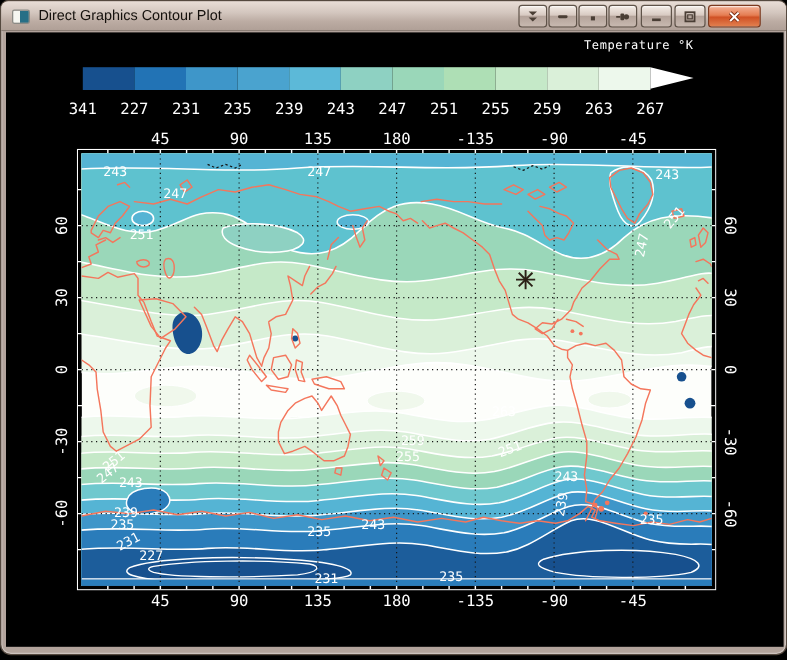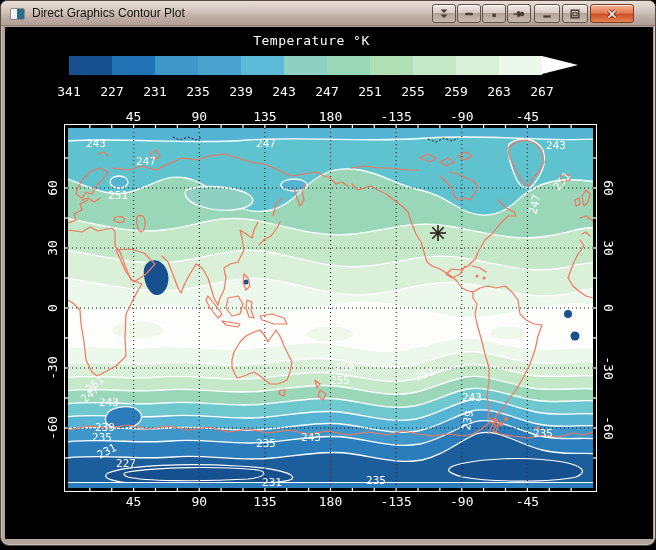--- a/index.html
+++ b/index.html
@@ -13,22 +13,22 @@
   #app-icon{position:absolute;left:9px;top:7px;width:15px;height:12px;border:1px solid #8b8b86;
     background:linear-gradient(90deg,#f6f7f2 45%,#276f86 45%);border-radius:2px;}
   #title-text{position:absolute;left:31px;top:0;line-height:25px;font-size:12px;color:#15110d;}
   .tbtn{position:absolute;top:3px;height:19px;border:1px solid #5f5349;border-radius:3px;
     background:linear-gradient(#f4ede7,#d8cac2 45%,#b4a39a 50%,#c8b9b0);
     box-shadow:inset 0 1px 0 rgba(255,255,255,.65);padding:0;cursor:default;}
   .tbtn svg{position:absolute;left:50%;top:50%;transform:translate(-50%,-50%);}
   #btn-close{background:linear-gradient(#f4b197,#e57e53 45%,#d05125 55%,#e2804f);border-color:#7c3a20;}
   #client{position:absolute;left:4px;top:26px;width:648px;height:512px;background:#000;overflow:hidden;}
   .plot-text{font-family:"DejaVu Sans Mono","Liberation Mono",monospace;color:#fff;}
-  #plot-title{position:absolute;left:40px;top:6px;width:533px;text-align:center;
-    font-size:13px;letter-spacing:.5px;}
+  #plot-title{position:absolute;left:40px;top:6px;width:533px;text-align:right;
+    font-size:10px;letter-spacing:.5px;}
   #colorbar-segments{position:absolute;left:64px;top:29px;width:473px;height:19px;display:flex;}
   #colorbar-segments .seg{flex:1 1 auto;height:19px;}
   #colorbar-arrow{position:absolute;left:537px;top:29px;width:0;height:0;
     border-top:9.5px solid transparent;border-bottom:9.5px solid transparent;border-left:36px solid #fff;}
   .axlab{position:absolute;font-size:13px;white-space:nowrap;}
   .ctlab{position:absolute;font-size:11px;white-space:nowrap;}
   #axes-svg{position:absolute;left:59px;top:97px;}
   #contour-labels{position:absolute;left:63px;top:101px;width:525px;height:360px;pointer-events:none;}
 </style>
 </head>

